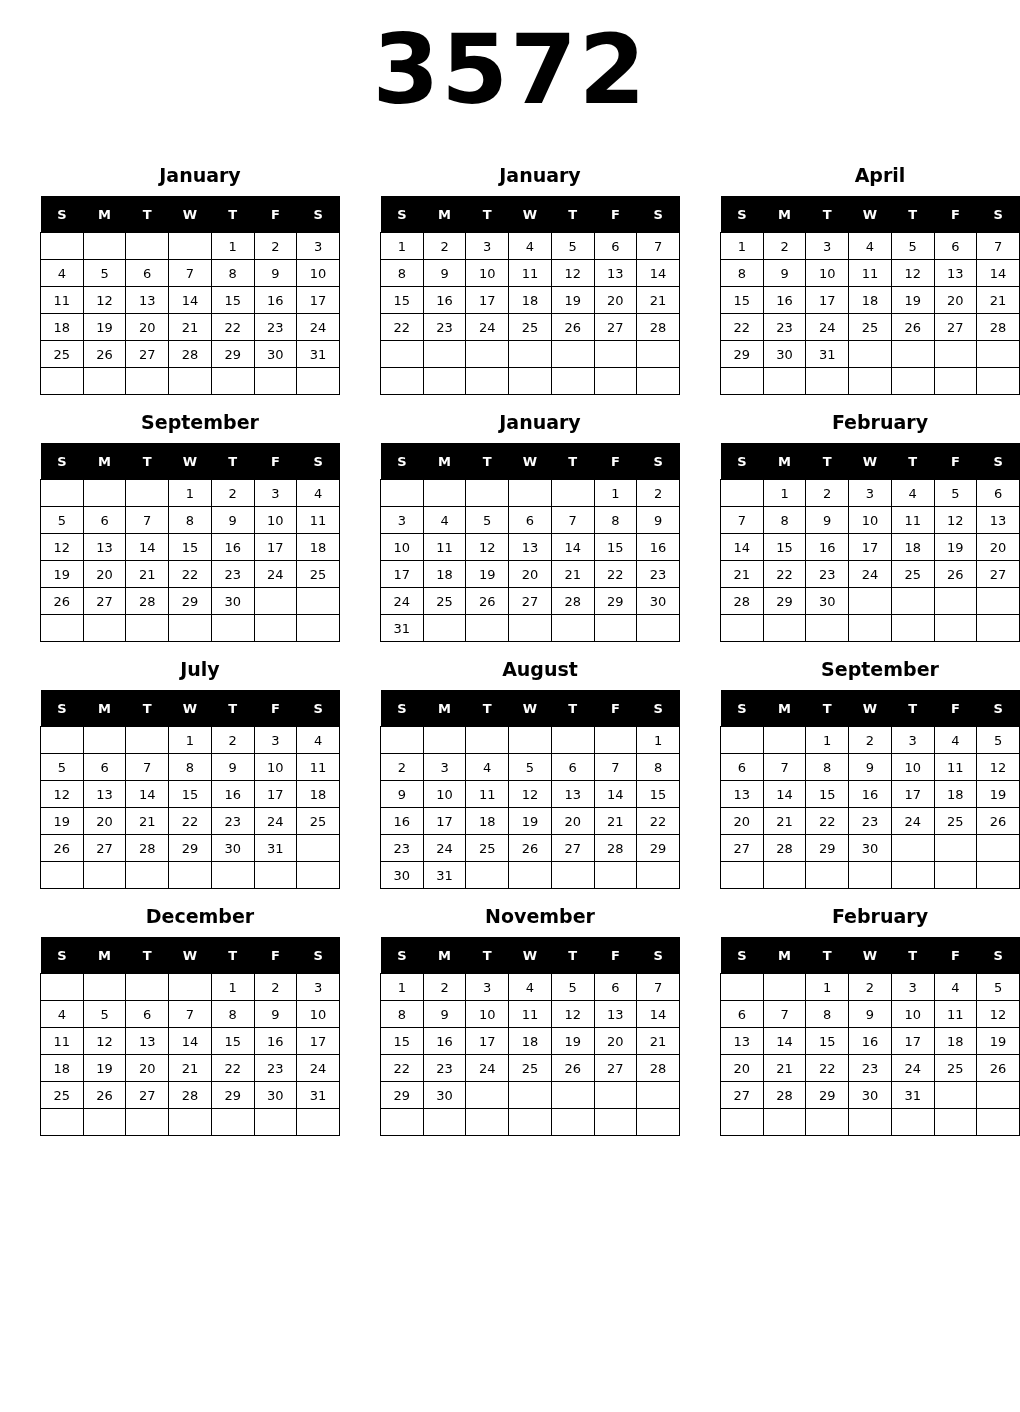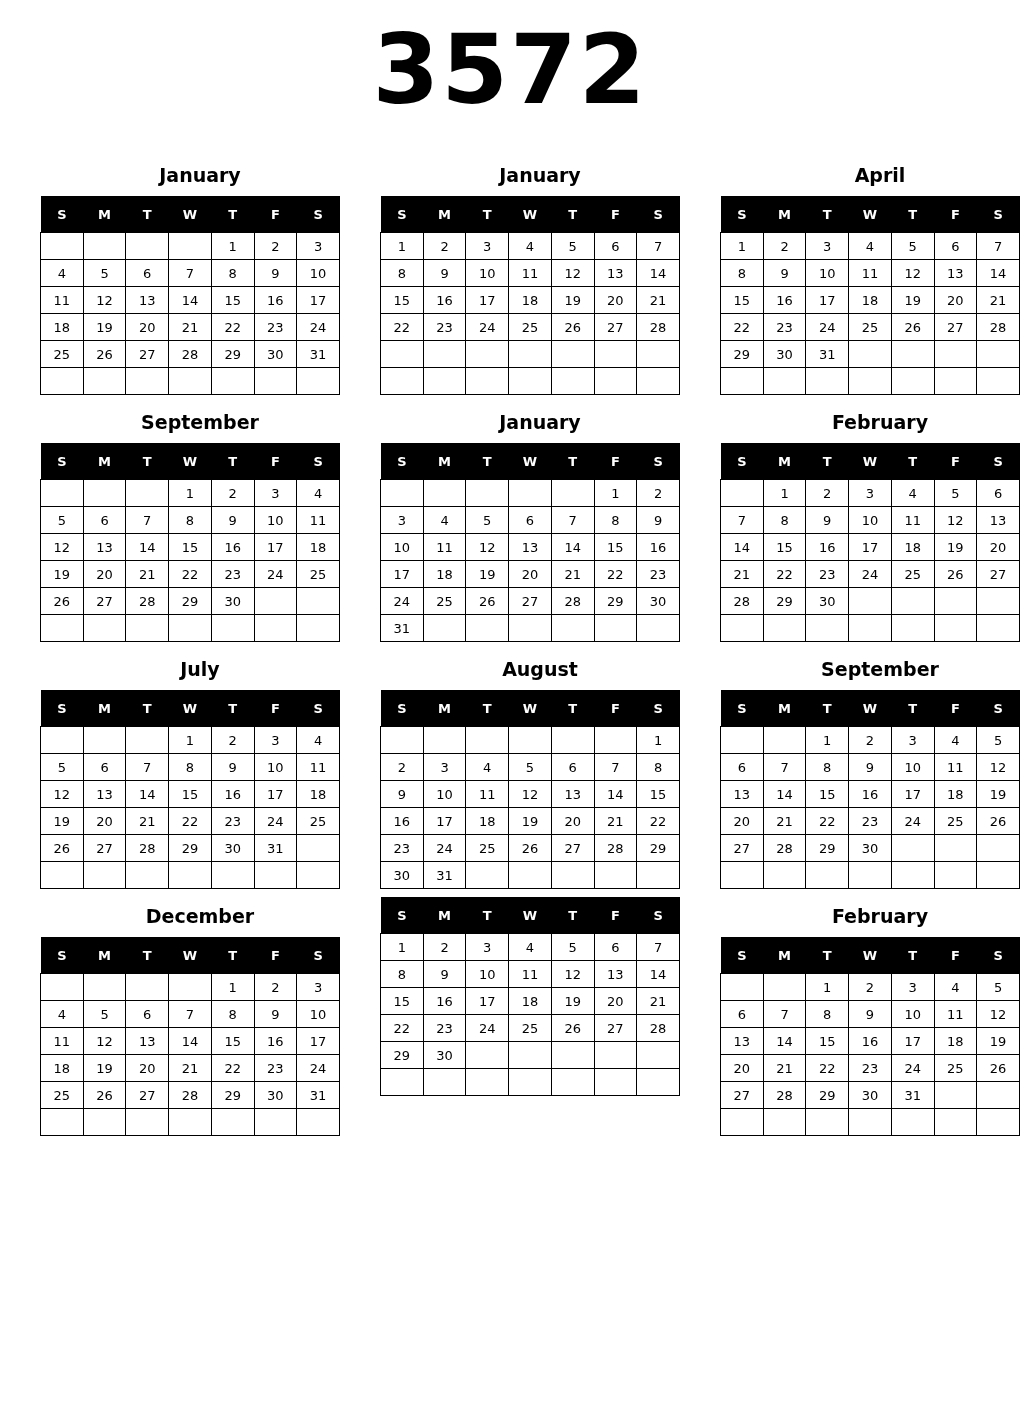--- a/index.html
+++ b/index.html
@@ -799,20 +799,21 @@
               <td class="empty"></td>
               <td class="empty"></td>
               <td class="empty"></td>
               <td class="empty"></td>
               <td class="empty"></td>
             </tr>
           </tbody>
         </table>
       </div>
       <div class="month">
+        <div class="month-name">November</div>
         <table class="cal">
           <thead>
             <tr>
               <th>S</th>
               <th>M</th>
               <th>T</th>
               <th>W</th>
               <th>T</th>
               <th>F</th>
               <th>S</th>

